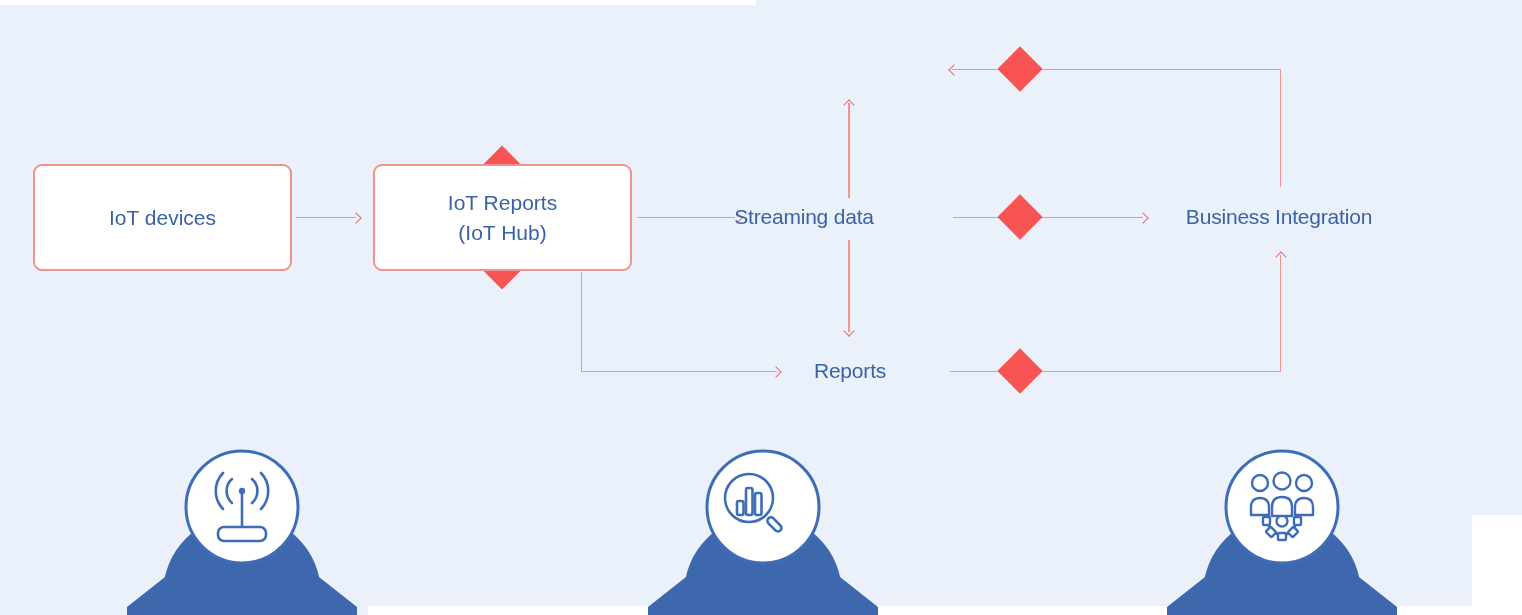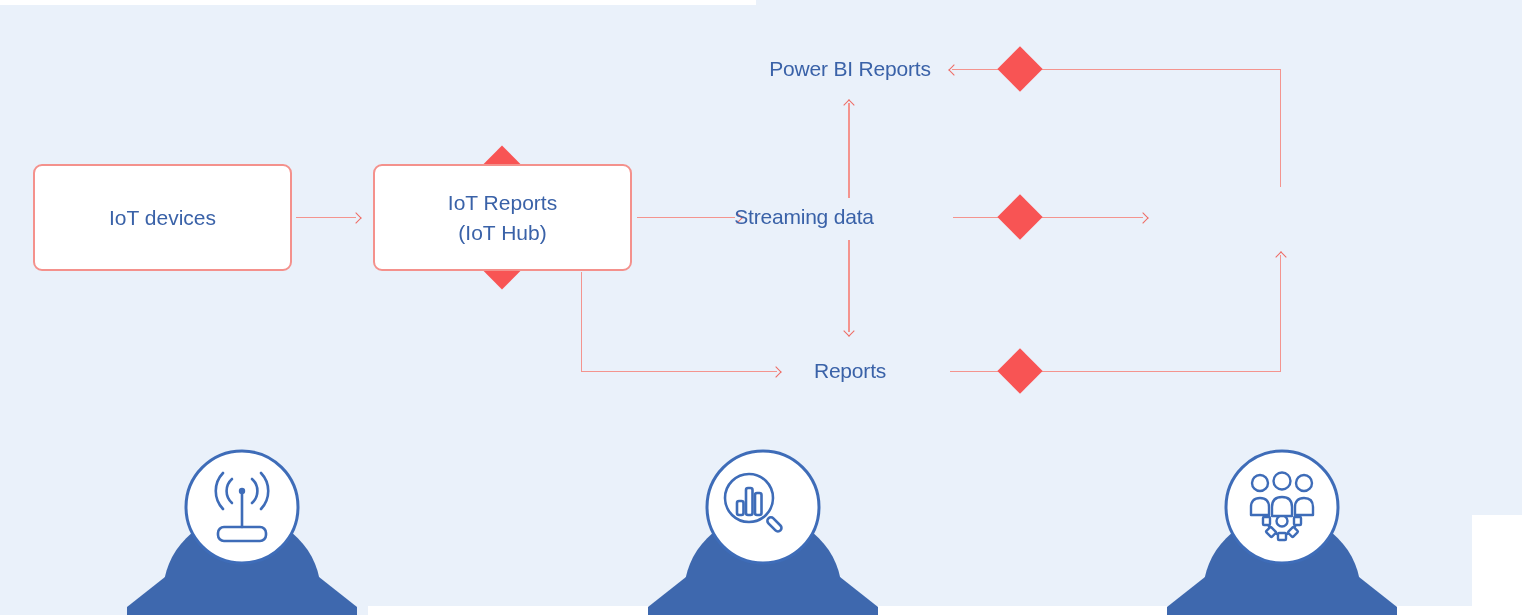--- a/index.html
+++ b/index.html
@@ -88,22 +88,22 @@
   <div class="diamond big" style="left:1004px;top:355px;"></div>
 
   <div class="node-box" style="left:33px;top:164px;width:255px;height:103px;">
     <span>IoT devices</span>
   </div>
   <div class="node-box" style="left:373px;top:164px;width:255px;height:103px;">
     <span>IoT Reports</span>
     <span>(IoT Hub)</span>
   </div>
 
-  <div class="flow-label" style="left:850px;top:69px;">Power BI Reports</div>
   <div class="flow-label" style="left:804px;top:217px;">Streaming data</div>
+  <div class="flow-label" style="left:1279px;top:217px;">Business Integration</div>
   <div class="flow-label" style="left:850px;top:371px;">Reports</div>
 
   <svg class="icon-group" style="left:122px;top:445px;" viewBox="0 0 240 170">
     <g>
       <circle cx="120" cy="149" r="79" fill="#3e68ae"></circle>
       <polygon points="5,170 5,162 43,132 197,132 235,162 235,170" fill="#3e68ae"></polygon>
     </g>
     <circle cx="120" cy="62" r="56" fill="#ffffff" stroke="#3e6cb8" stroke-width="3"></circle>
     <g transform="translate(120,62)">
       <rect class="glyph" x="-24" y="20" width="48" height="14" rx="6"></rect>

